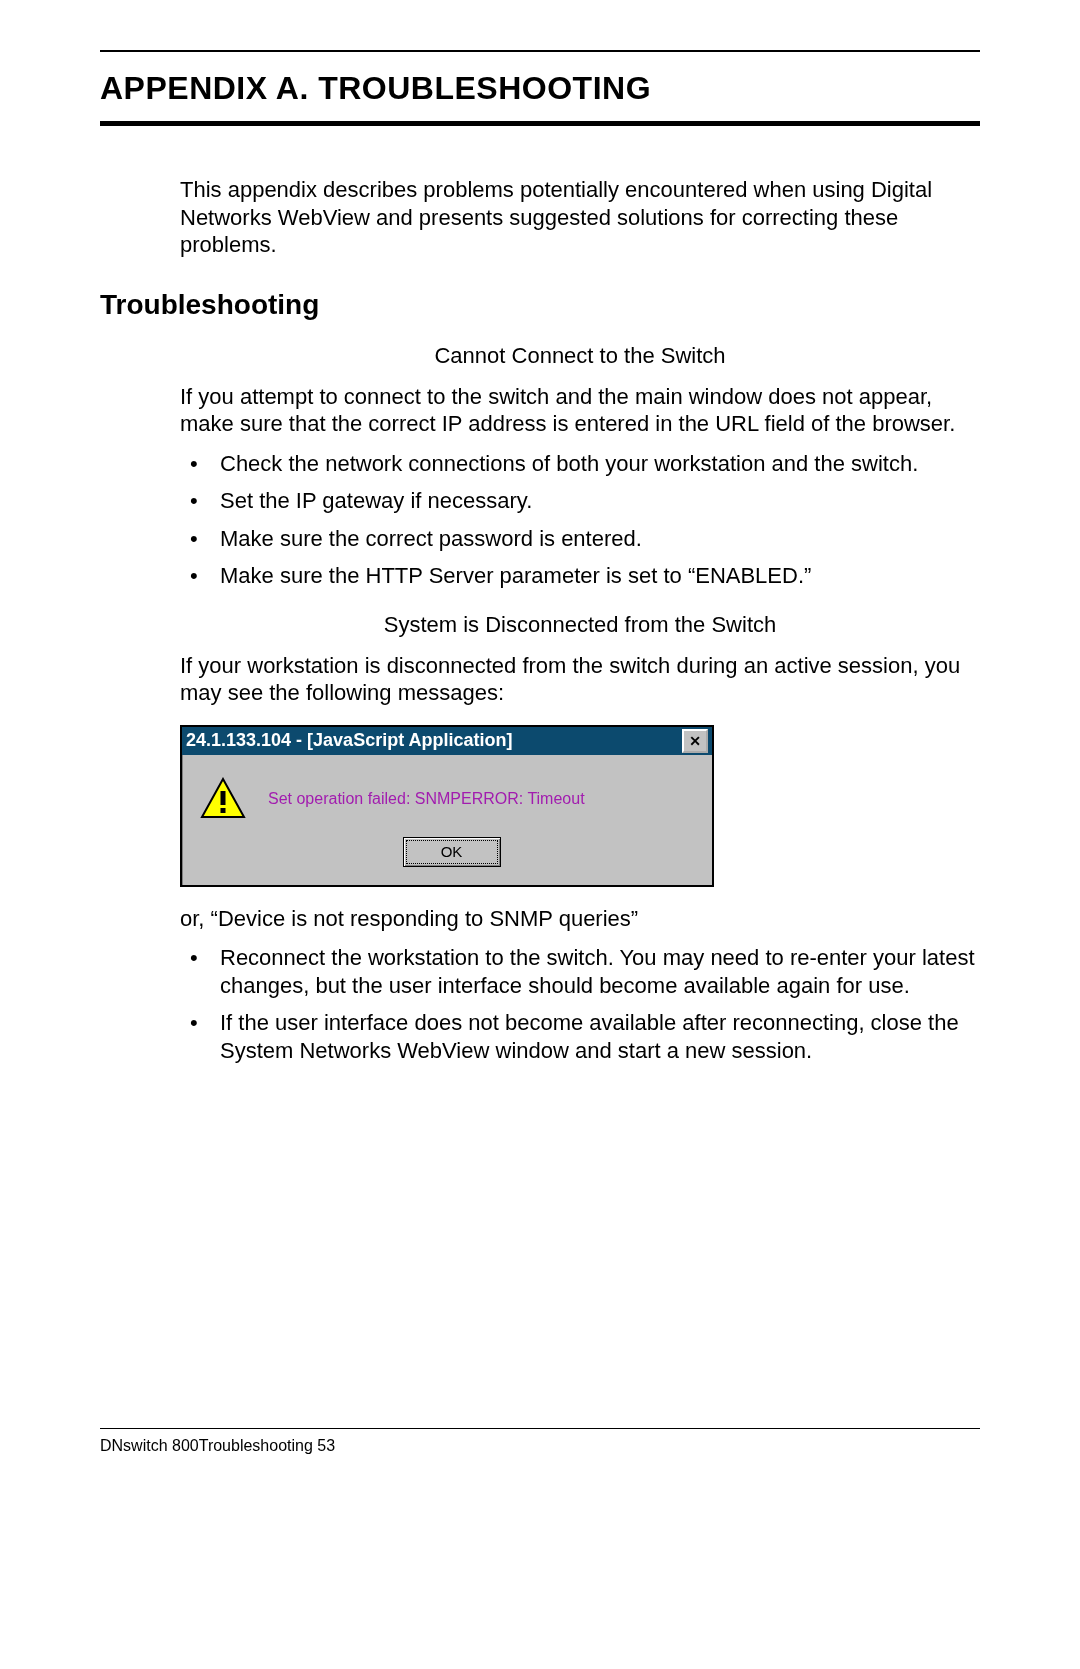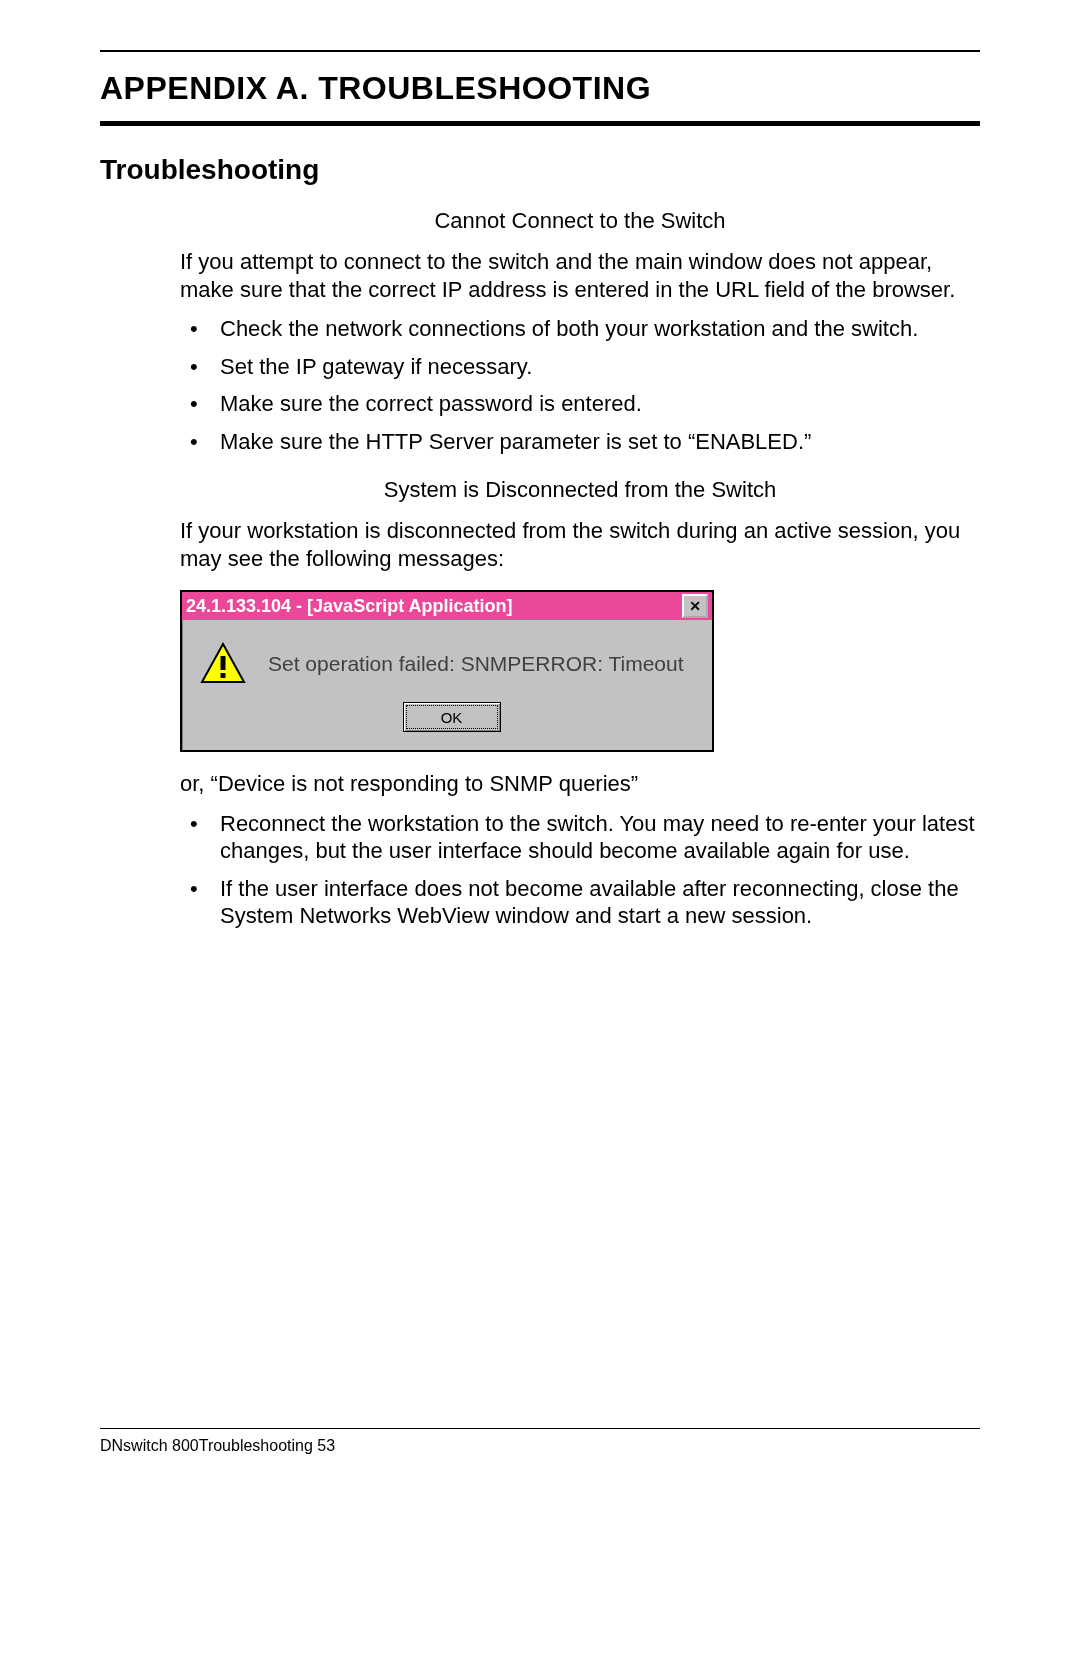--- a/index.html
+++ b/index.html
@@ -84,21 +84,21 @@
   .dialog-figure {
     margin: 18px 0 18px 0;
   }
   .dlg-outer {
     width: 530px;
     border: 2px solid #000;
     background: #c2c2c2;
     box-shadow: 1px 1px 0 #808080 inset;
   }
   .dlg-titlebar {
-    background: #ec4899;
+    background: #0c4a6e;
     color: #fff;
     display: flex;
     align-items: center;
     justify-content: space-between;
     padding: 2px 4px;
   }
   .dlg-title-text {
     font-family: "Arial", sans-serif;
     font-weight: bold;
     font-size: 18px;
@@ -125,22 +125,22 @@
     gap: 22px;
   }
   .warn-icon-wrap {
     width: 46px;
     height: 44px;
     position: relative;
     flex: 0 0 46px;
   }
   .dlg-msg {
     font-family: "Tahoma", Arial, sans-serif;
-    font-size: 21px;
-    color: #404040;
+    font-size: 16px;
+    color: #a21caf;
   }
   .dlg-btn-row {
     display: flex;
     justify-content: center;
     padding: 6px 0 18px 0;
   }
   .dlg-ok {
     width: 96px;
     height: 28px;
     background: #c2c2c2;
@@ -169,20 +169,21 @@
 </style>
 </head>
 <body>
 
 <div class="page">
 
   <hr class="rule-thin">
   <h1 class="appendix-title">APPENDIX A.  TROUBLESHOOTING</h1>
   <hr class="rule-thick">
 
+  <p class="intro">This appendix describes problems potentially encountered when using Digital Networks WebView and presents suggested solutions for correcting these problems.</p>
 
   <h2 class="section-title">Troubleshooting</h2>
 
   <div class="subsection">
     <h3 class="sub-title">Cannot Connect to the Switch</h3>
     <p class="body">If you attempt to connect to the switch and the main window does not appear, make sure that the correct IP address is entered in the URL field of the browser.</p>
     <ul class="bullets">
       <li>Check the network connections of both your workstation and the switch.</li>
       <li>Set the IP gateway if necessary.</li>
       <li>Make sure the correct password is entered.</li>

